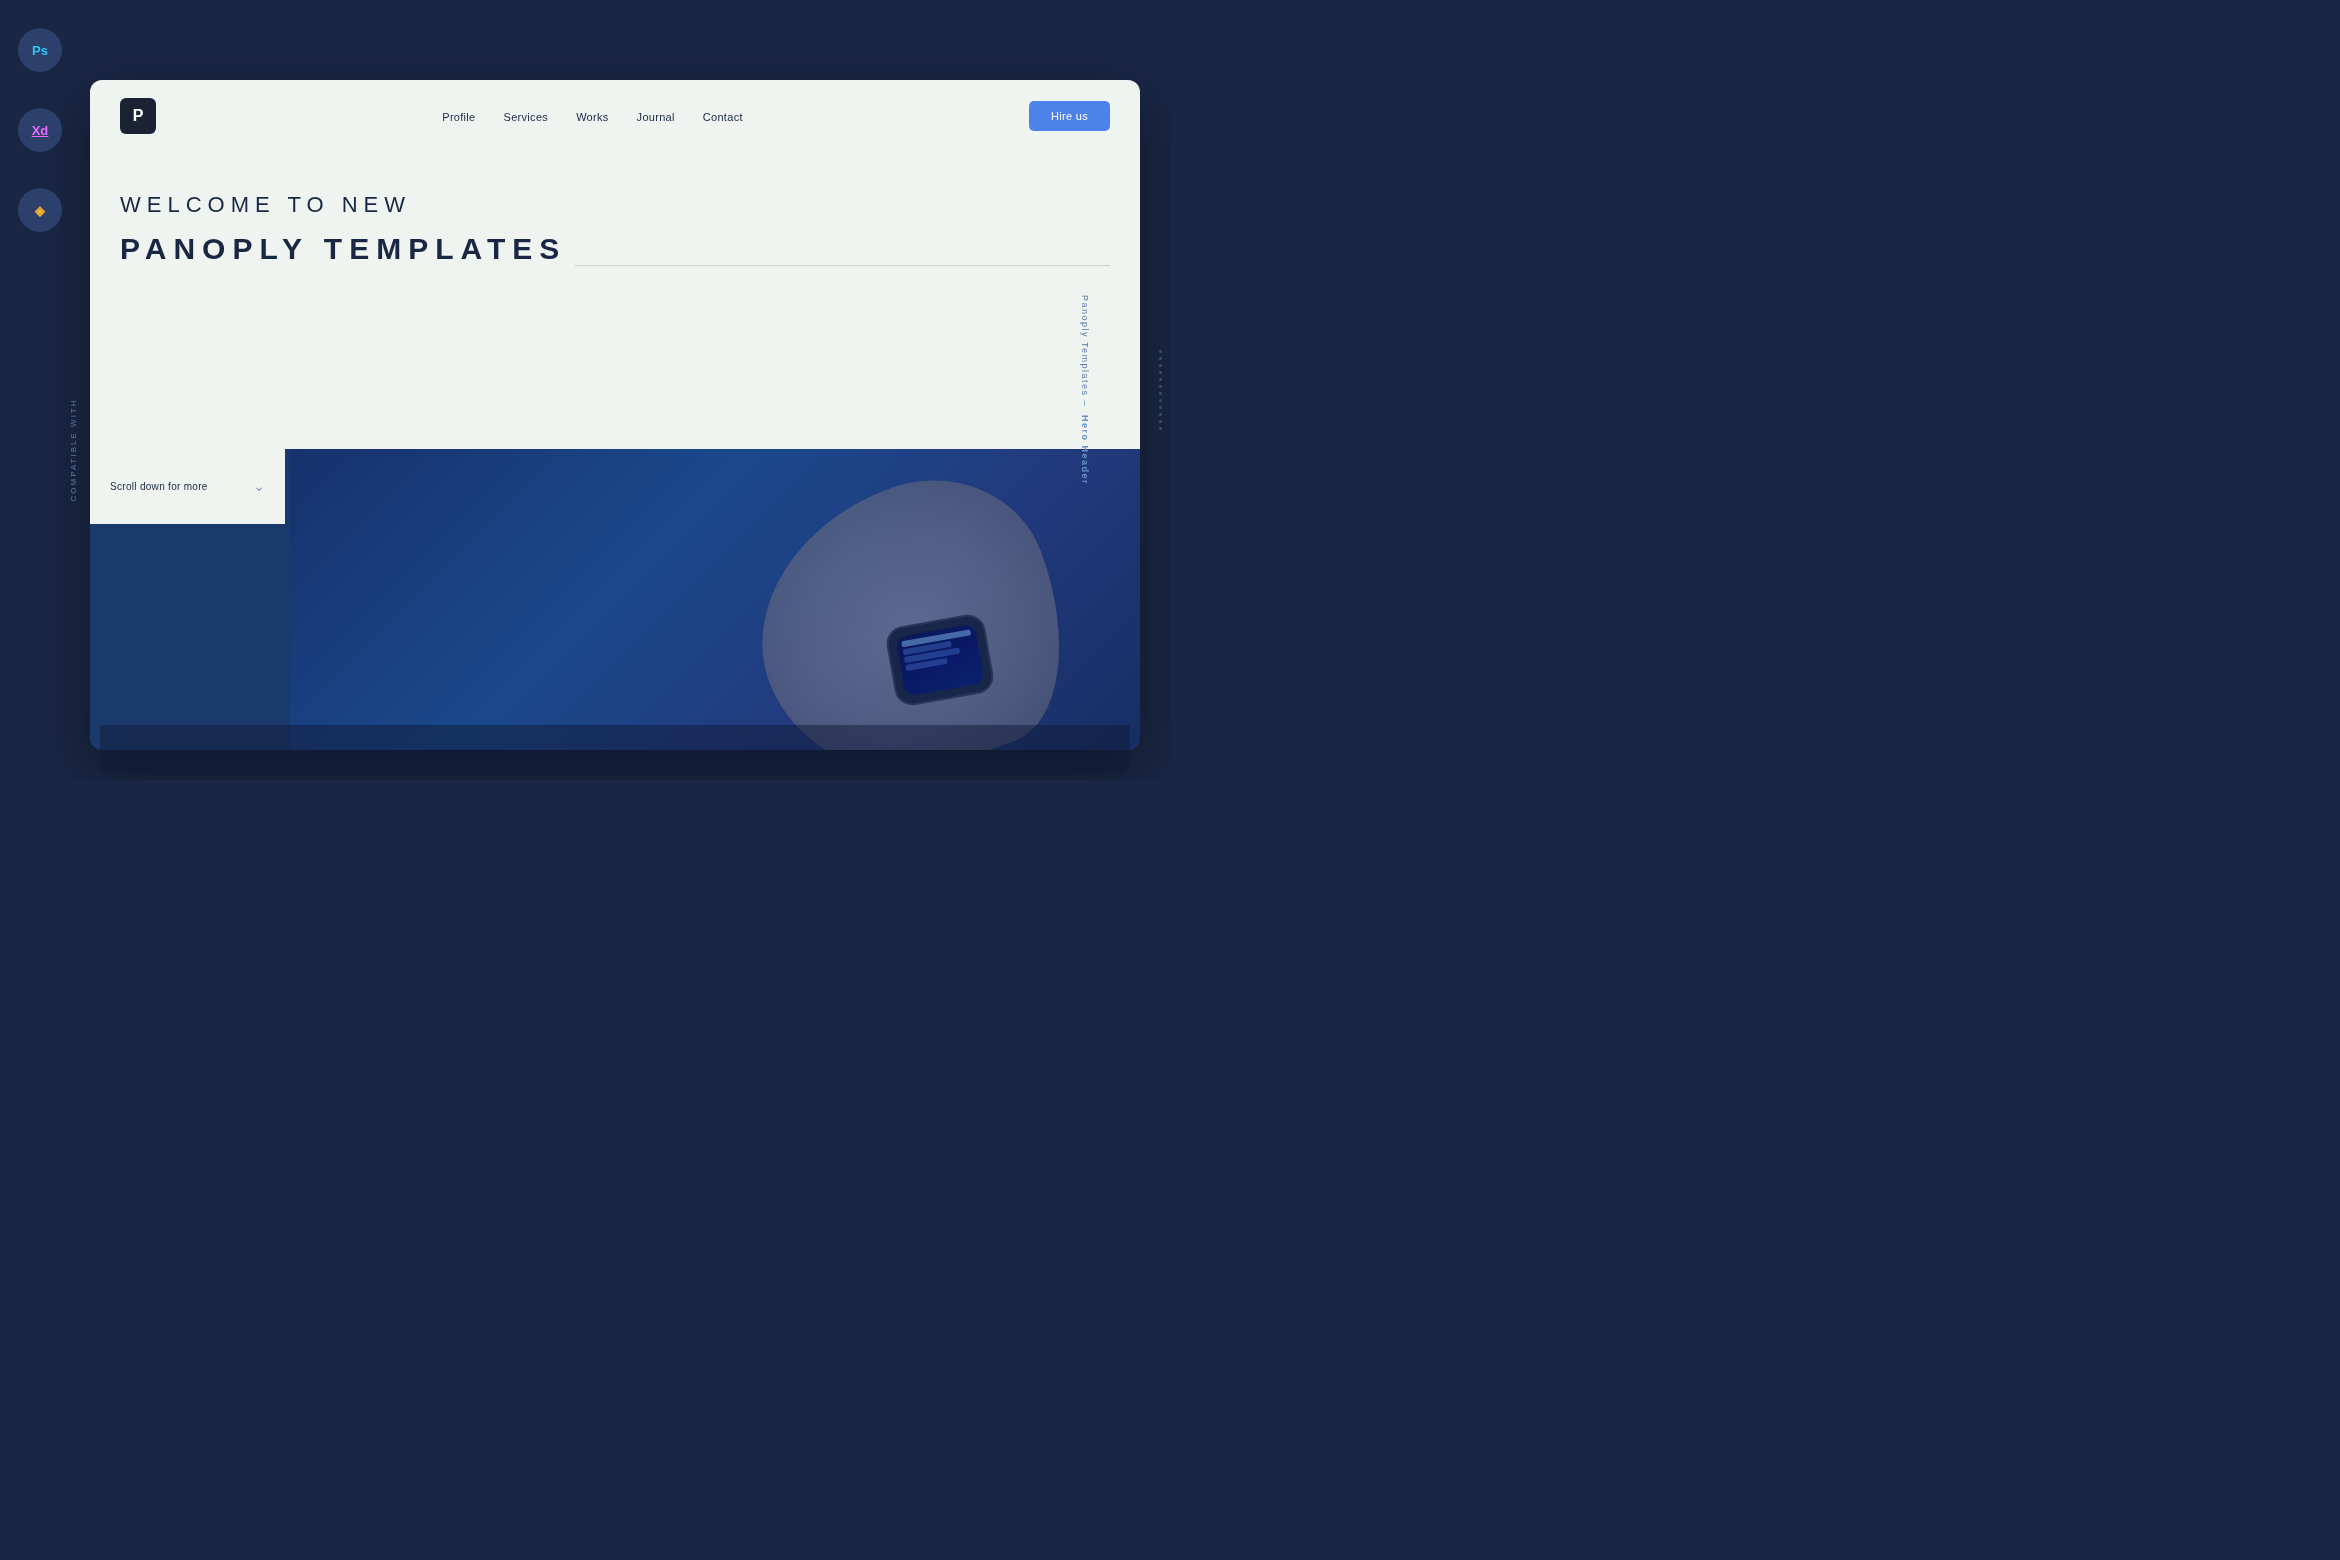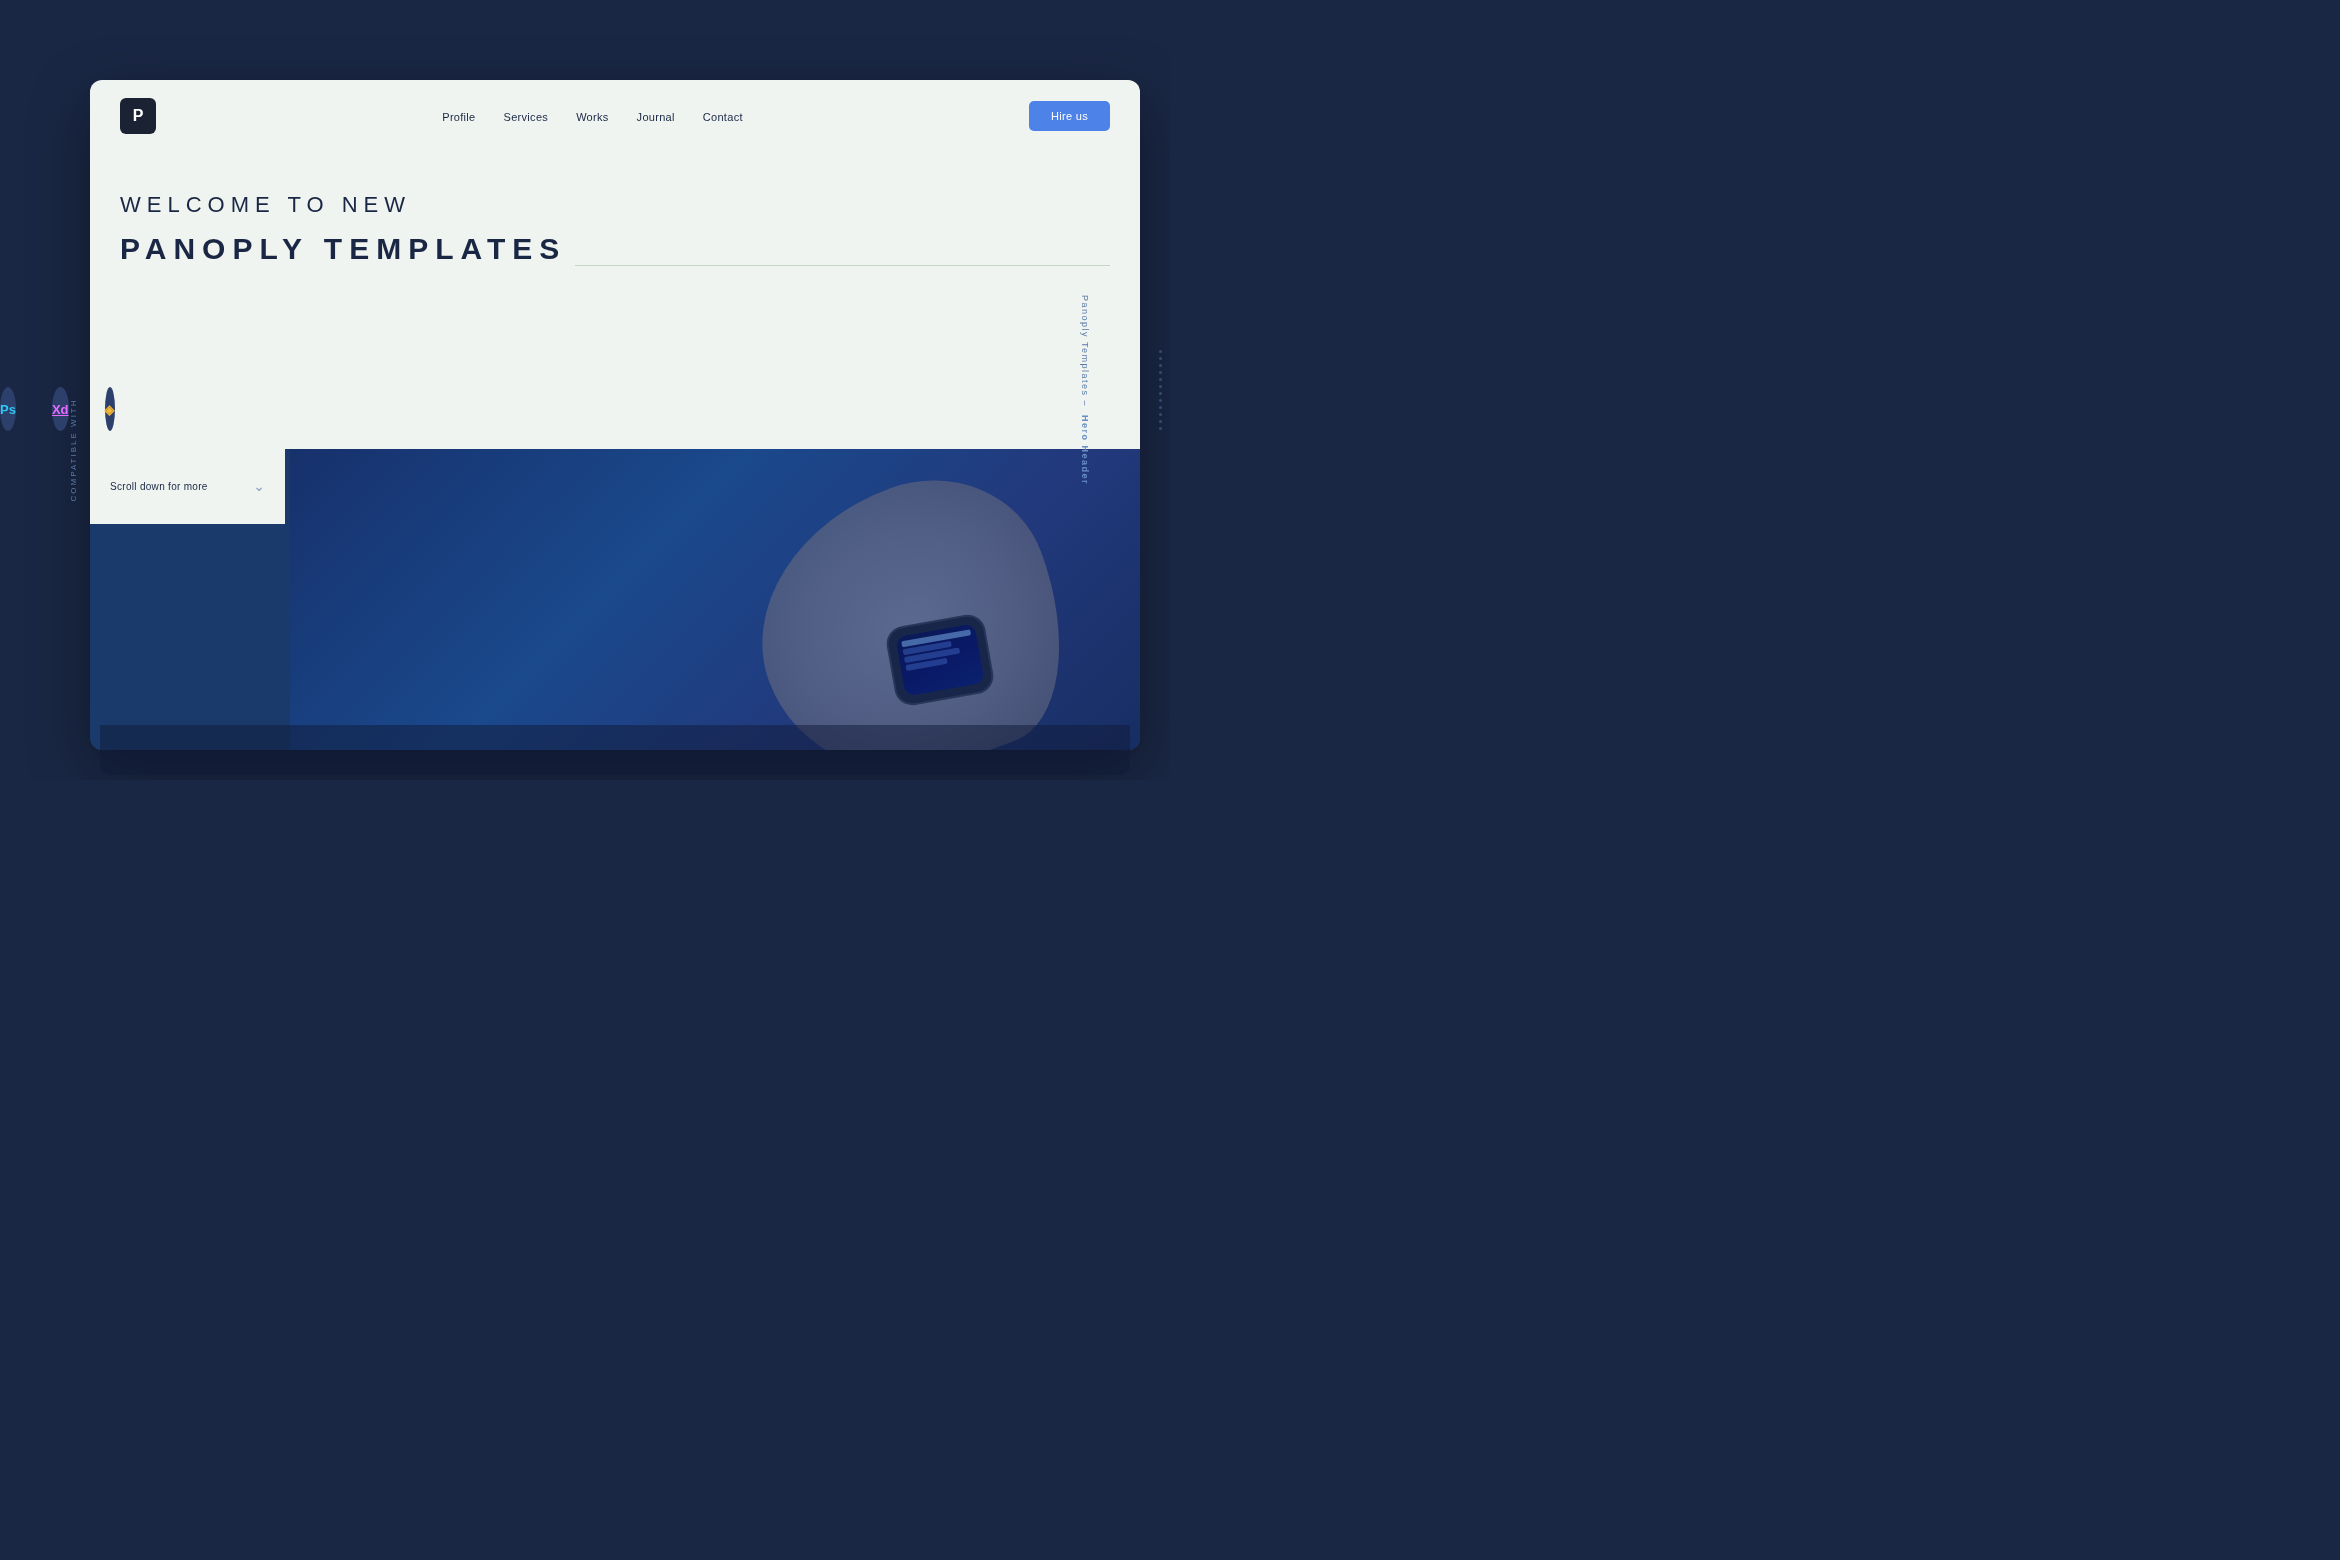--- a/index.html
+++ b/index.html
@@ -14,22 +14,23 @@
     }
 
     
     .sidebar {
       position: absolute;
       left: 0;
       top: 0;
       width: 80px;
       height: 100%;
       display: flex;
-      align-items: center;
-      padding-top: 38px;
+      flex-direction: column;
+      align-items: center;
+      padding-top: 28px;
       gap: 36px;
       z-index: 10;
     }
 
     .app-icon {
       width: 44px;
       height: 44px;
       border-radius: 50%;
       display: flex;
       align-items: center;

